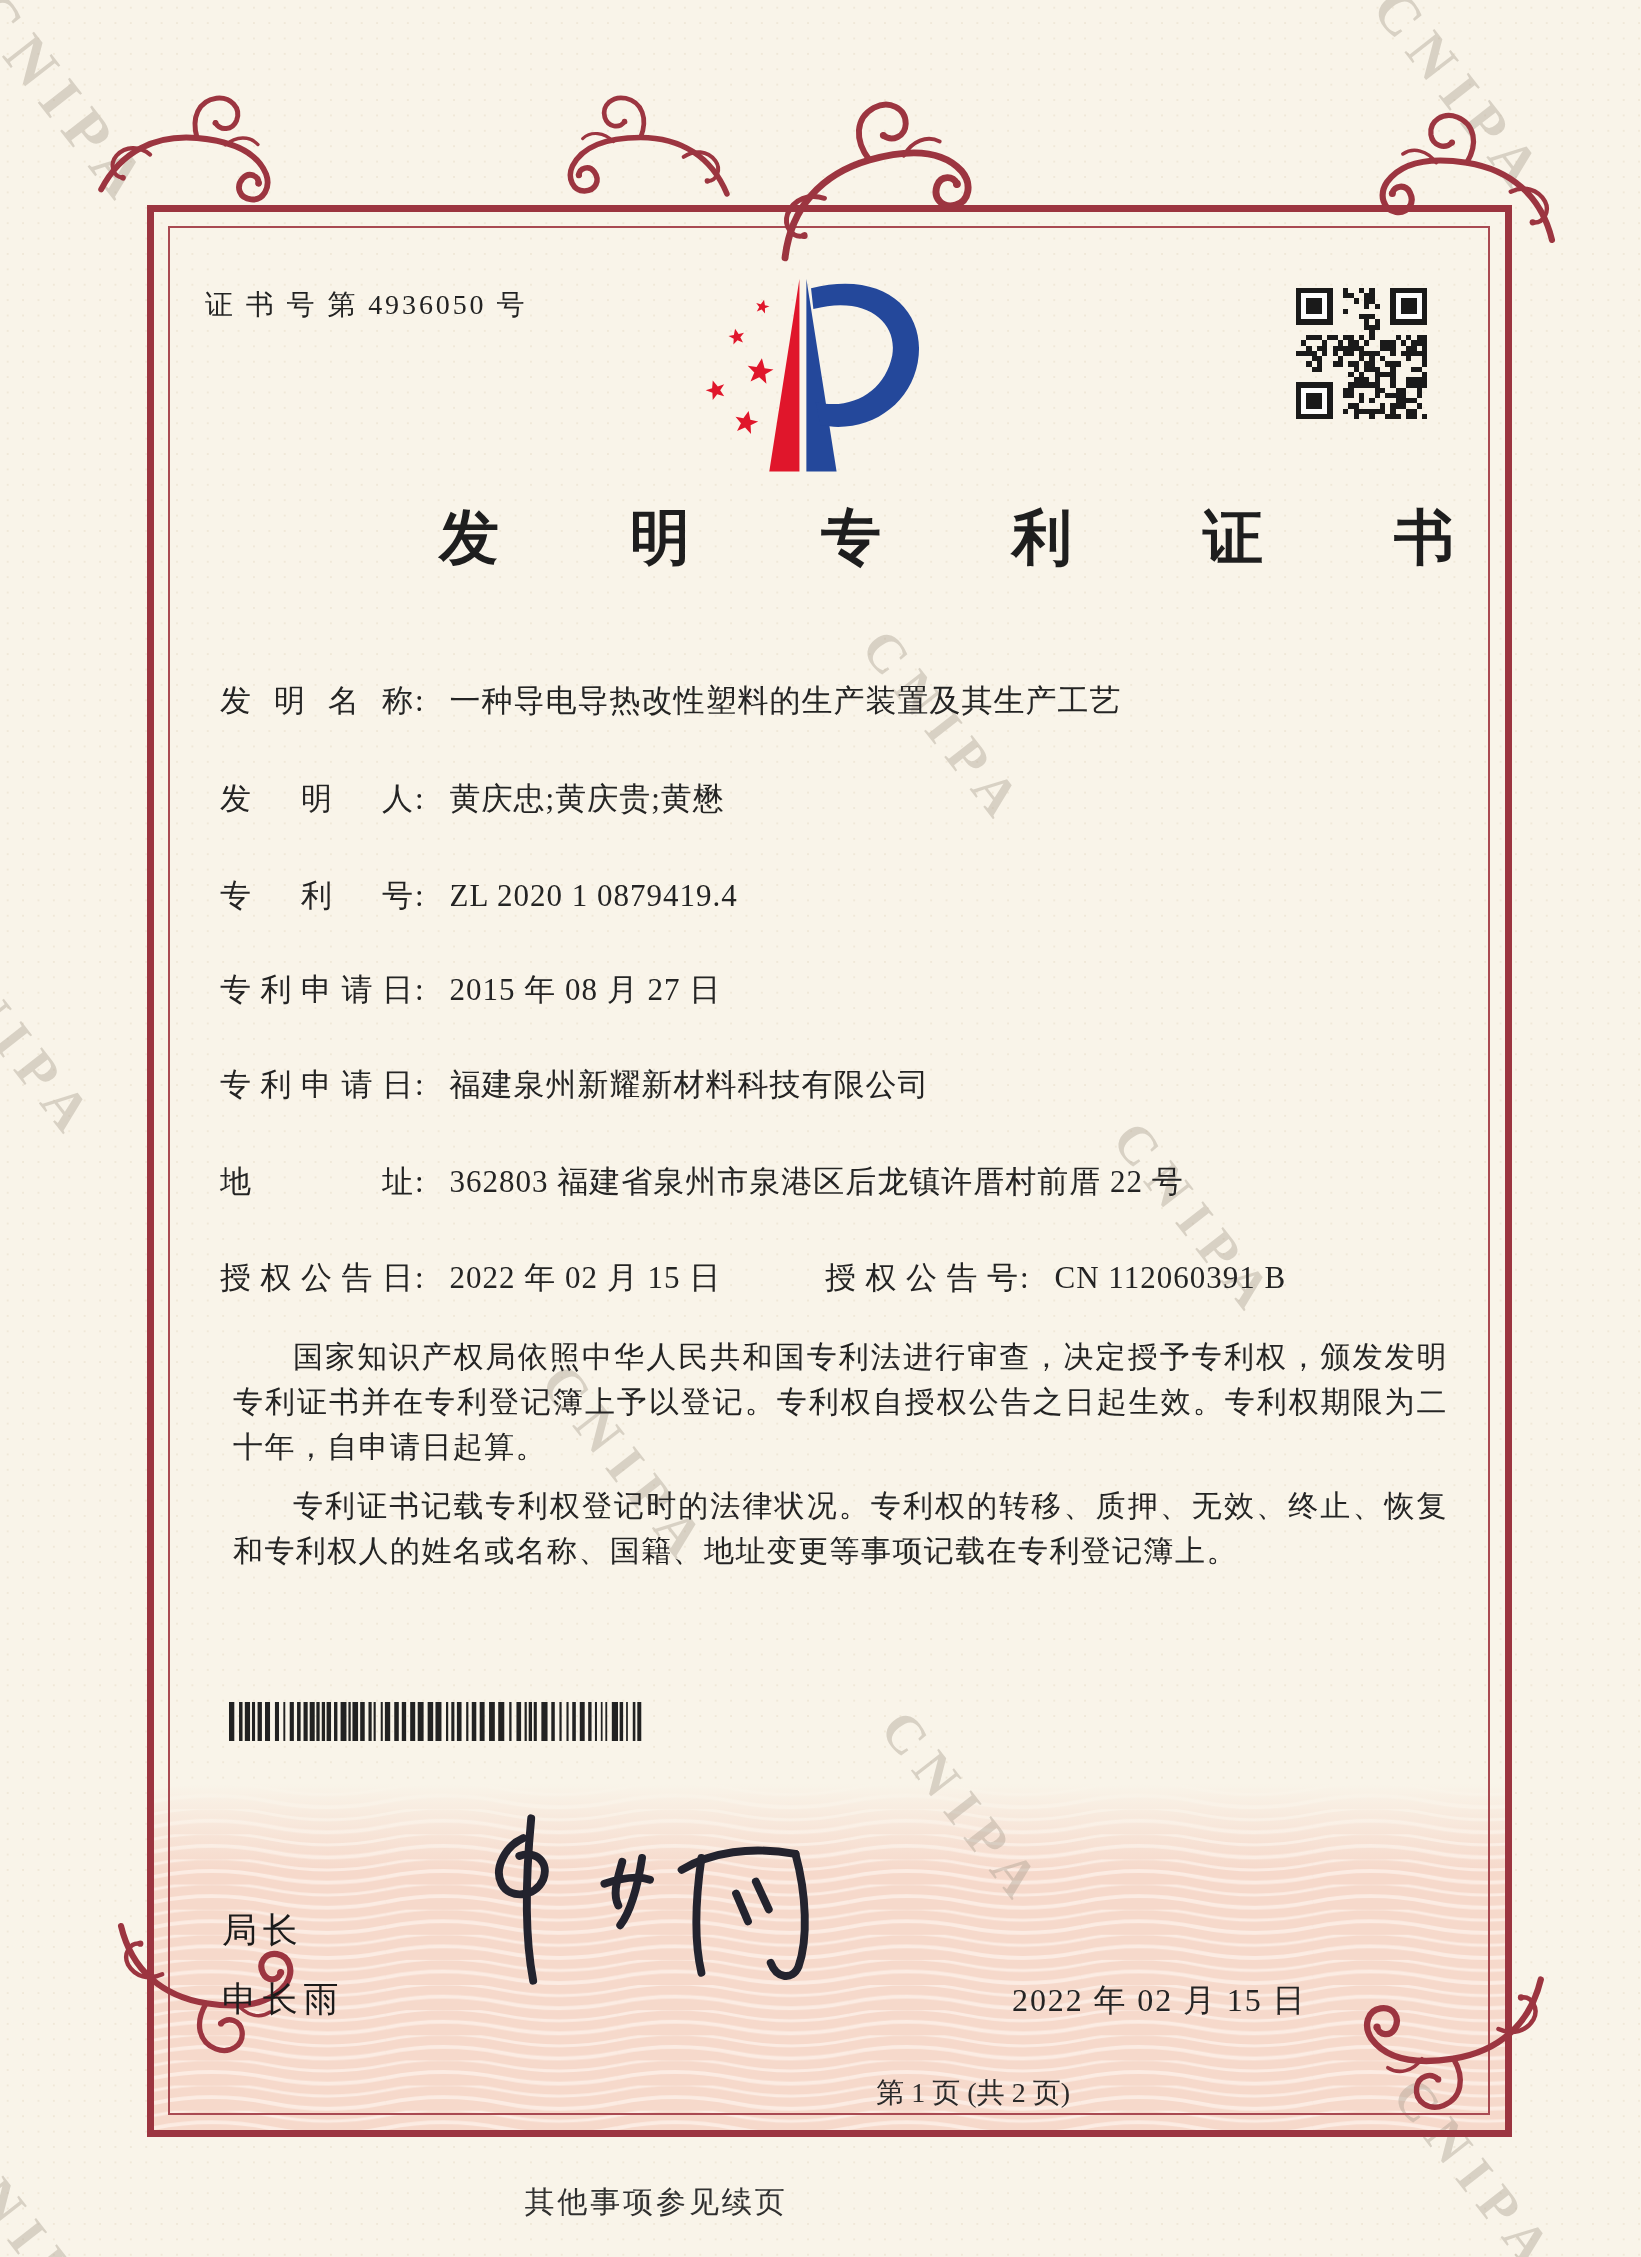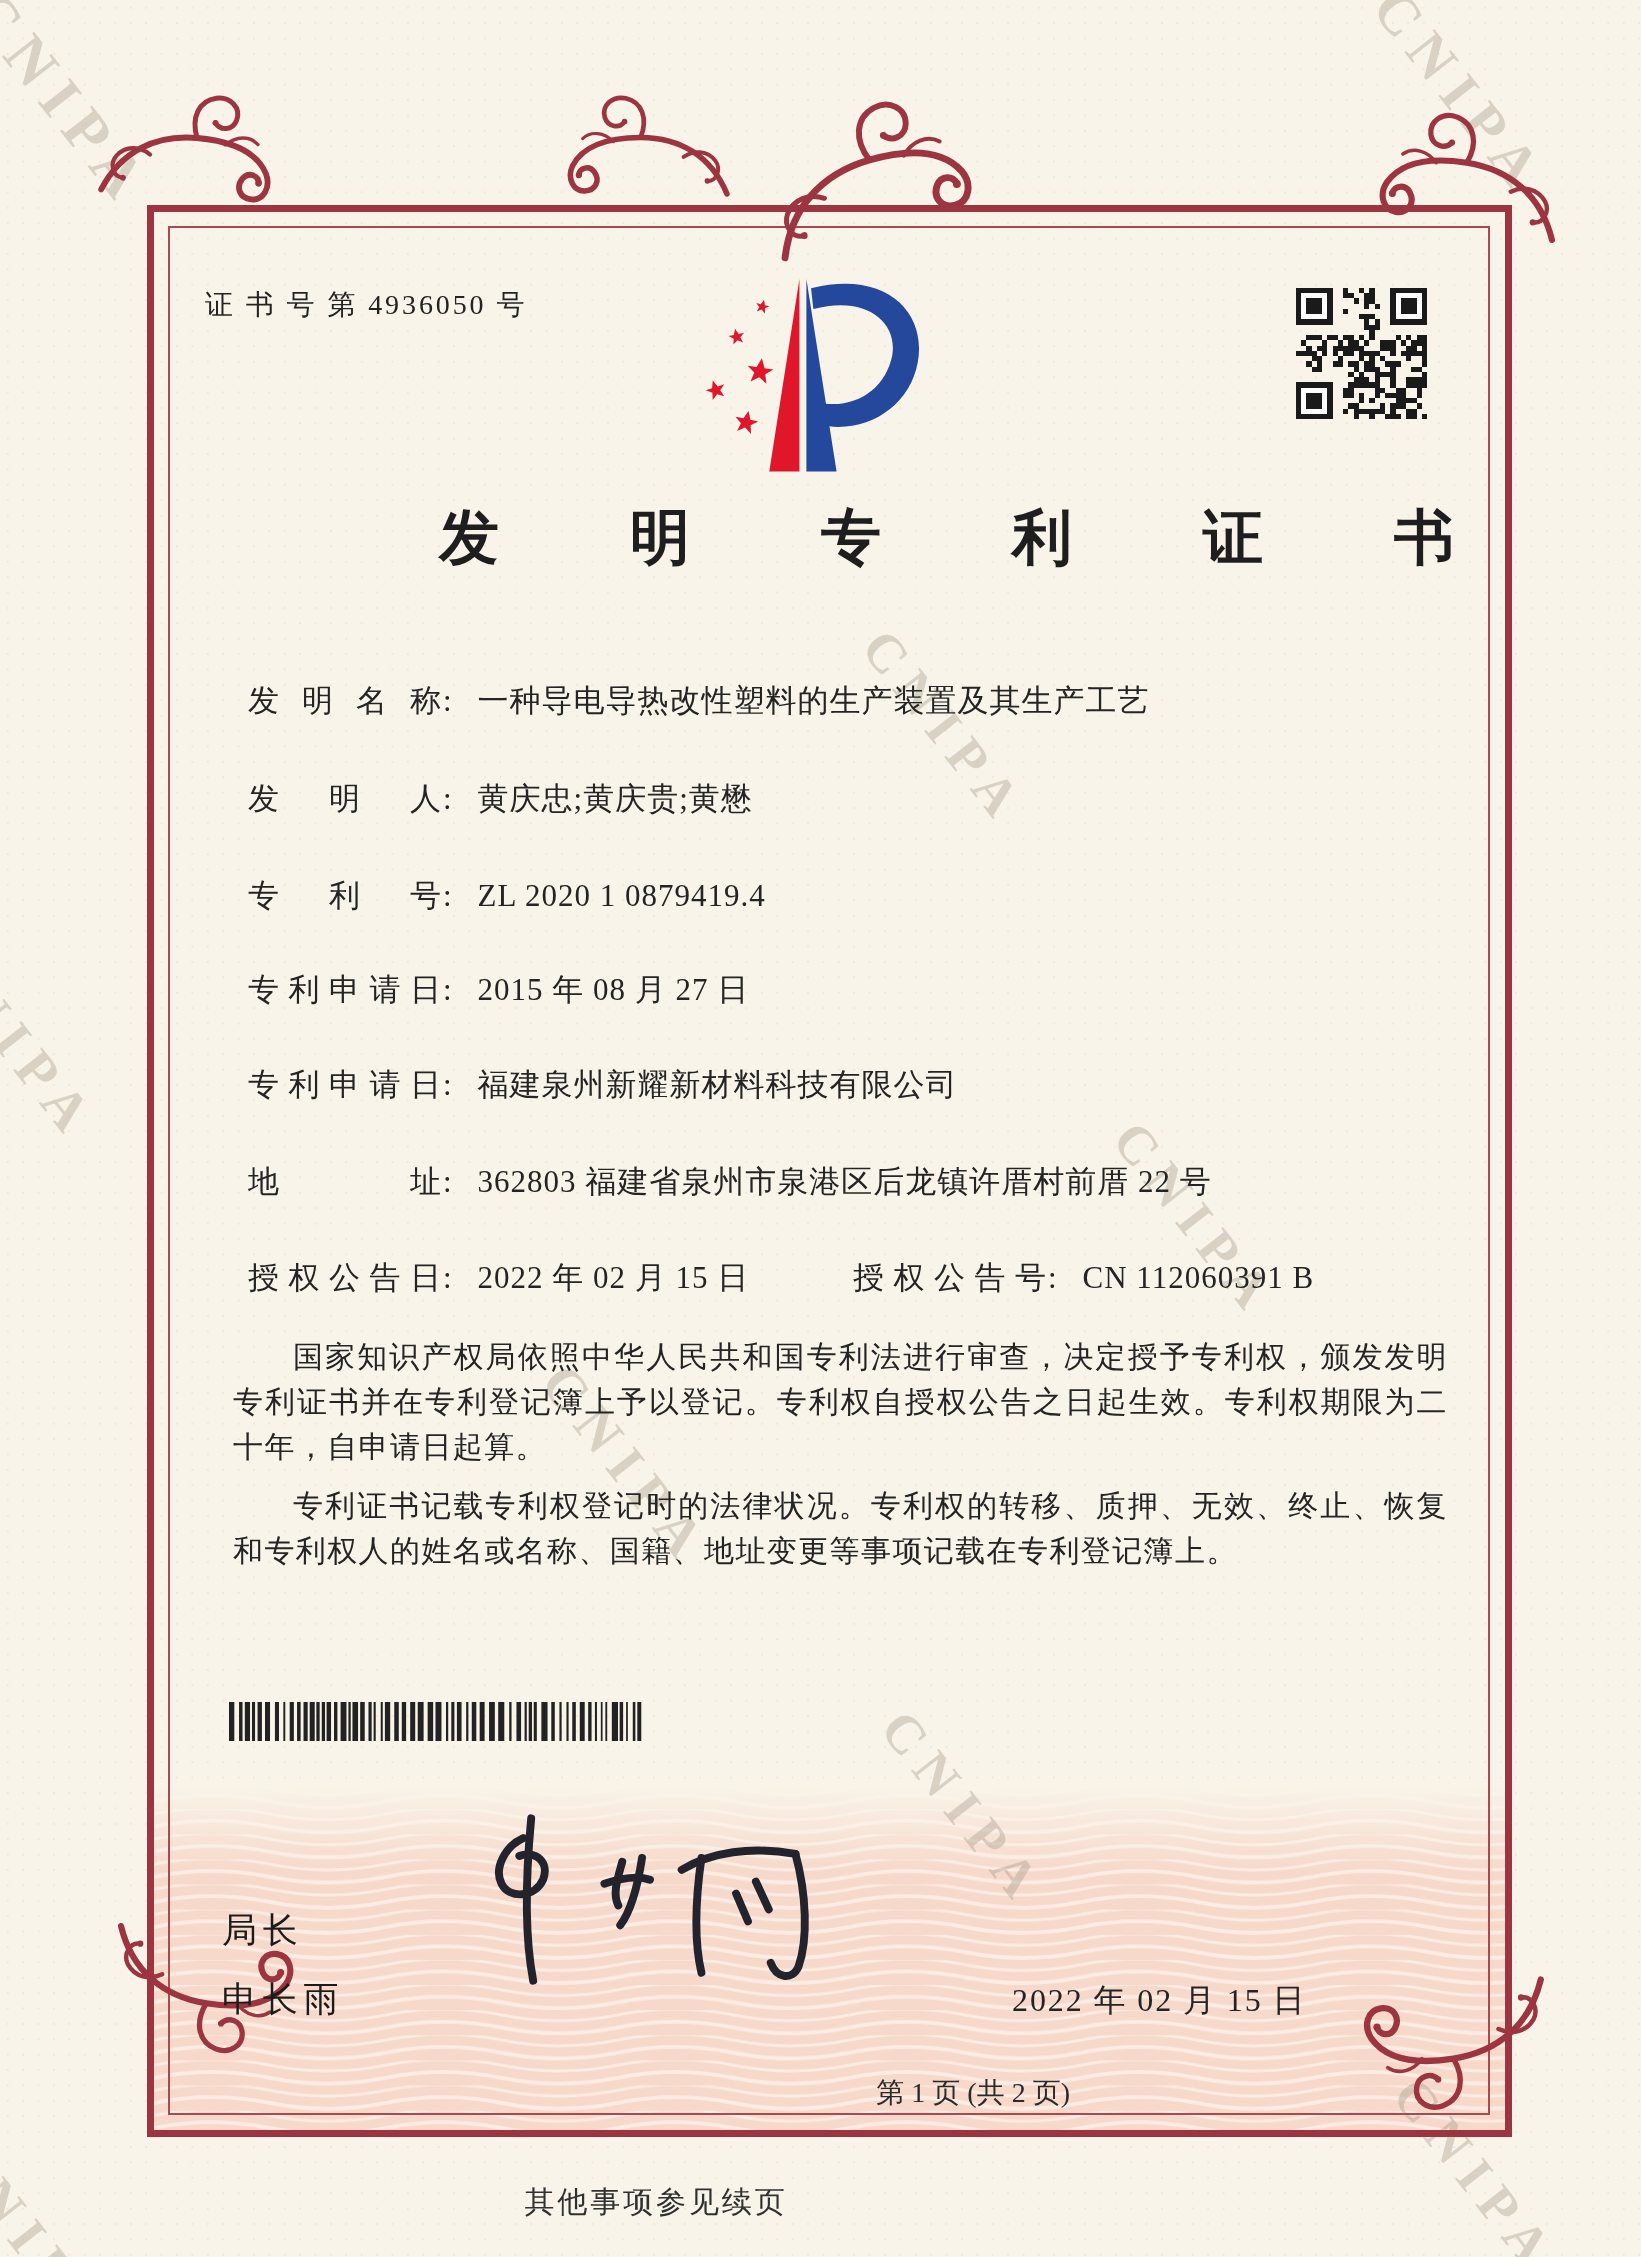--- a/index.html
+++ b/index.html
@@ -16,21 +16,21 @@
   .frame-inner{position:absolute;left:168px;top:226px;width:1318px;height:1885px;border:2.9px solid #a94a52;pointer-events:none;}
   
   .wm{position:absolute;font-family:"Liberation Serif",serif;font-weight:bold;
       color:rgba(163,153,138,0.38);letter-spacing:12.6px;transform-origin:left top;
       transform:rotate(52deg);white-space:nowrap;pointer-events:none;}
   
   .cert-no{position:absolute;left:205px;top:286px;font-size:28px;letter-spacing:2.9px;color:#232323;}
   .title{position:absolute;left:439px;top:498px;font-size:60px;font-weight:bold;letter-spacing:58px;color:#1e1e1e;white-space:nowrap;}
   
   .frow{position:absolute;left:220px;width:1236px;font-size:31px;color:#242424;white-space:nowrap;}
-  .flabel{display:inline-block;width:193px;text-align:justify;text-align-last:justify;margin-left:28px;}
+  .flabel{display:inline-block;width:193px;text-align:justify;text-align-last:justify;}
   .fcolon{margin-left:1.9px;}
   .fvalue{margin-left:26px;letter-spacing:1px;}
   .g2{position:absolute;left:605px;top:0;}
   
   .body-text{position:absolute;left:214px;top:1334px;width:1215px;font-size:30px;line-height:45px;
              letter-spacing:1.4px;text-align:justify;color:#242424;margin-left:19px;}
   .body-text p{margin:0 0 13.5px 0;text-indent:60px;}
   
   .officer{position:absolute;left:222px;font-family:"Liberation Sans","DejaVu Sans",sans-serif;
            font-size:35px;font-weight:500;letter-spacing:5.8px;color:#1b1b1b;margin-top:47px;}

